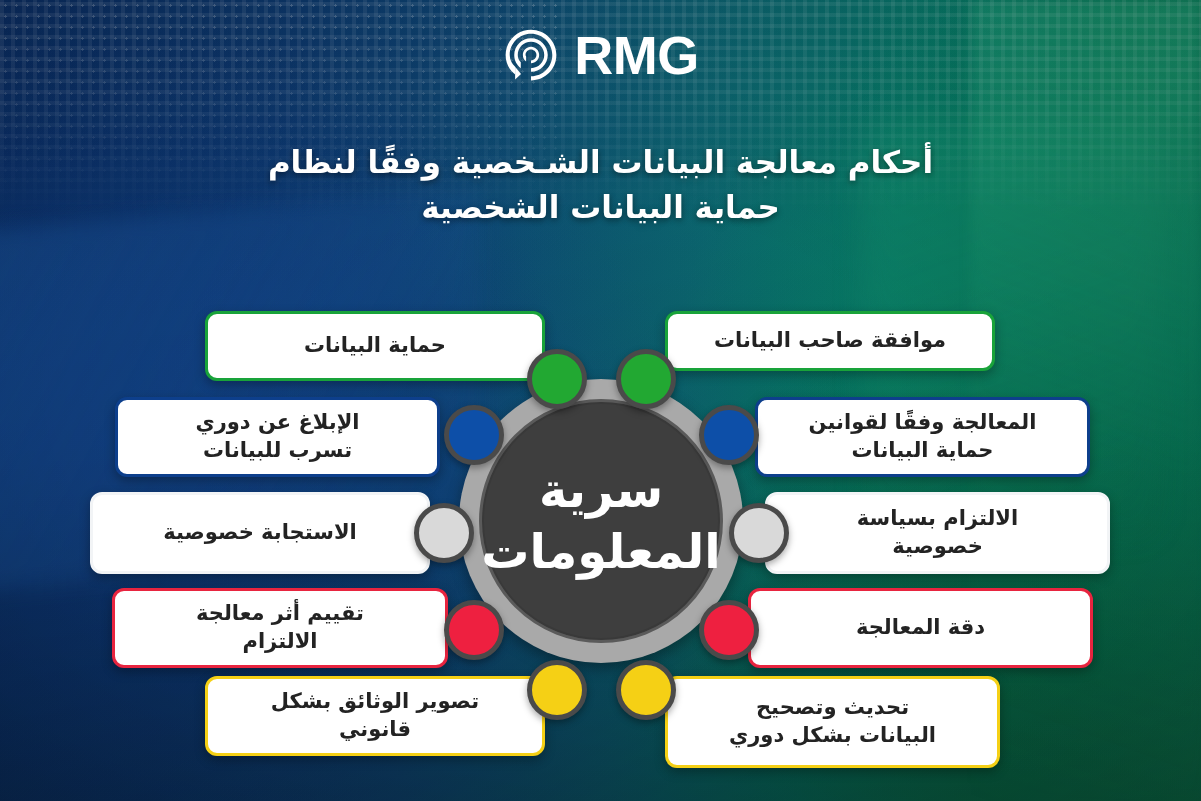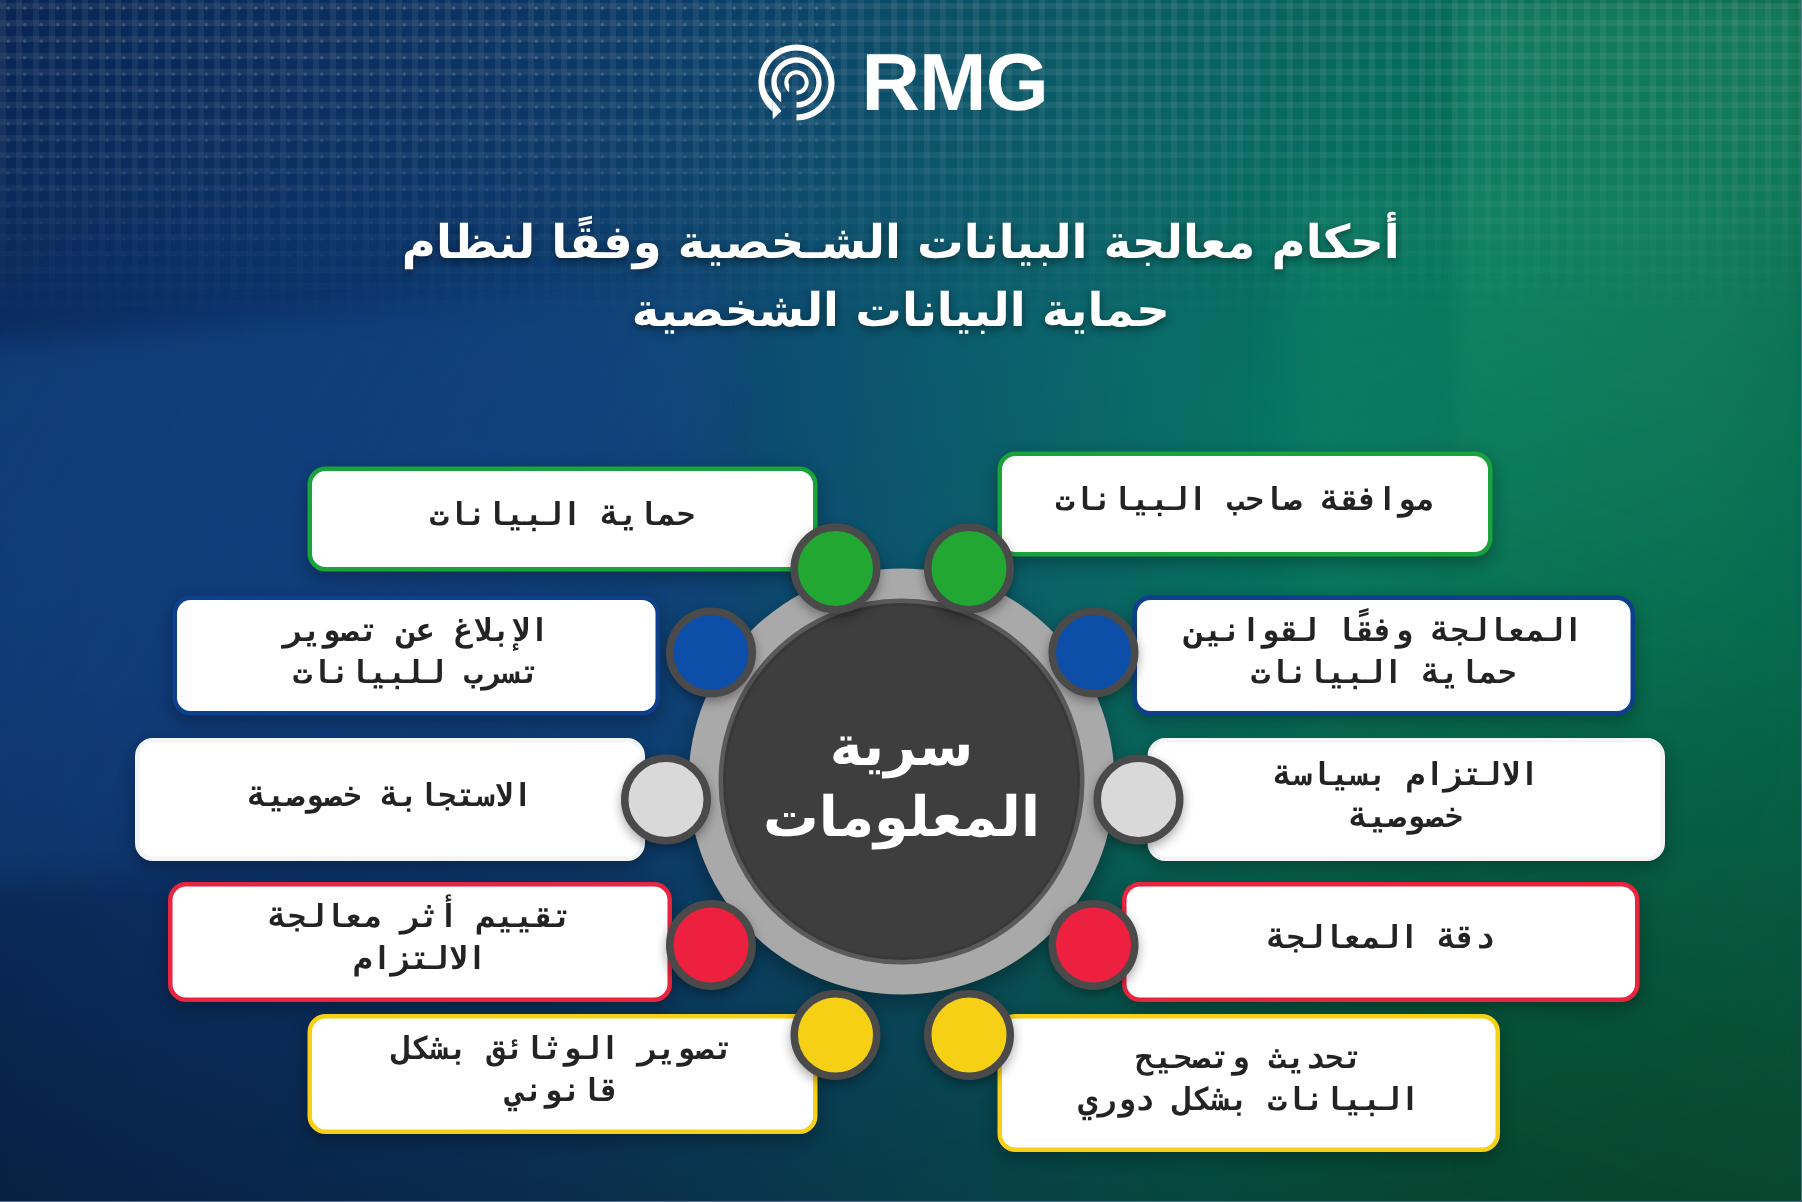--- a/index.html
+++ b/index.html
@@ -109,21 +109,21 @@
   .hub-core {
     position:absolute; left:20px; top:20px; width:244px; height:244px;
     border-radius:50%;
     background:#3e3e3e;
     border:3px solid #5a5a5a;
     display:flex; align-items:center; justify-content:center;
     text-align:center;
     box-shadow:inset 0 0 0 2px rgba(0,0,0,0.08);
   }
   .hub-label {
-    color:#ffffff; font-size:37px; font-weight:700; line-height:1.28;
+    color:#ffffff; font-size:48px; font-weight:700; line-height:1.28;
     direction:rtl; padding:0 12px;
   }
 
   
   .dot {
     position:absolute; width:60px; height:60px; border-radius:50%;
     border:5px solid #4a4a4a;
     box-shadow:0 3px 7px rgba(0,0,0,0.35);
     z-index:5;
   }
@@ -135,21 +135,20 @@
     border-radius:12px;
     border:3px solid #ffffff;
     display:flex; align-items:center; justify-content:center;
     text-align:center;
     color:#232323;
     font-size:21px; font-weight:700; line-height:1.32;
     padding:8px 16px;
     box-shadow:0 4px 11px rgba(0,0,0,0.30);
     direction:rtl;
     z-index:4;
-    font-family:Liberation Mono, monospace;
   }
   .card span { display:block; }
 </style>
 </head>
 <body>
 
 <div id="stage">
 
   <div class="bg-base"></div>
   <div class="bg-photo-hint"></div>
@@ -193,42 +192,42 @@
     </div>
 
   <div id="nodes">
       <div class="card" style="left: 205px; top: 311px; width: 340px; height: 70px; border-color: rgb(25, 163, 58);">
         <div>
           <span>حماية البيانات</span>
         </div>
       </div>
       <div class="card" style="left: 115px; top: 397px; width: 325px; height: 80px; border-color: rgb(13, 63, 140);">
         <div>
-          <span>الإبلاغ عن تصوير</span>
+          <span>الإبلاغ عن دوري</span>
           <span>تسرب للبيانات</span>
         </div>
       </div>
       <div class="card" style="left: 90px; top: 492px; width: 340px; height: 82px; border-color: rgb(242, 244, 246);">
         <div>
           <span>الاستجابة خصوصية</span>
         </div>
       </div>
       <div class="card" style="left: 112px; top: 588px; width: 336px; height: 80px; border-color: rgb(232, 36, 63);">
         <div>
           <span>تقييم أثر معالجة</span>
           <span>الالتزام</span>
         </div>
       </div>
       <div class="card" style="left: 205px; top: 676px; width: 340px; height: 80px; border-color: rgb(245, 208, 21);">
         <div>
           <span>تصوير الوثائق بشكل</span>
           <span>قانوني</span>
         </div>
       </div>
-      <div class="card" style="left: 665px; top: 301px; width: 330px; height: 70px; border-color: rgb(25, 163, 58);">
+      <div class="card" style="left: 665px; top: 311px; width: 330px; height: 60px; border-color: rgb(25, 163, 58);">
         <div>
           <span>موافقة صاحب البيانات</span>
         </div>
       </div>
       <div class="card" style="left: 755px; top: 397px; width: 335px; height: 80px; border-color: rgb(13, 63, 140);">
         <div>
           <span>المعالجة وفقًا لقوانين</span>
           <span>حماية البيانات</span>
         </div>
       </div>

